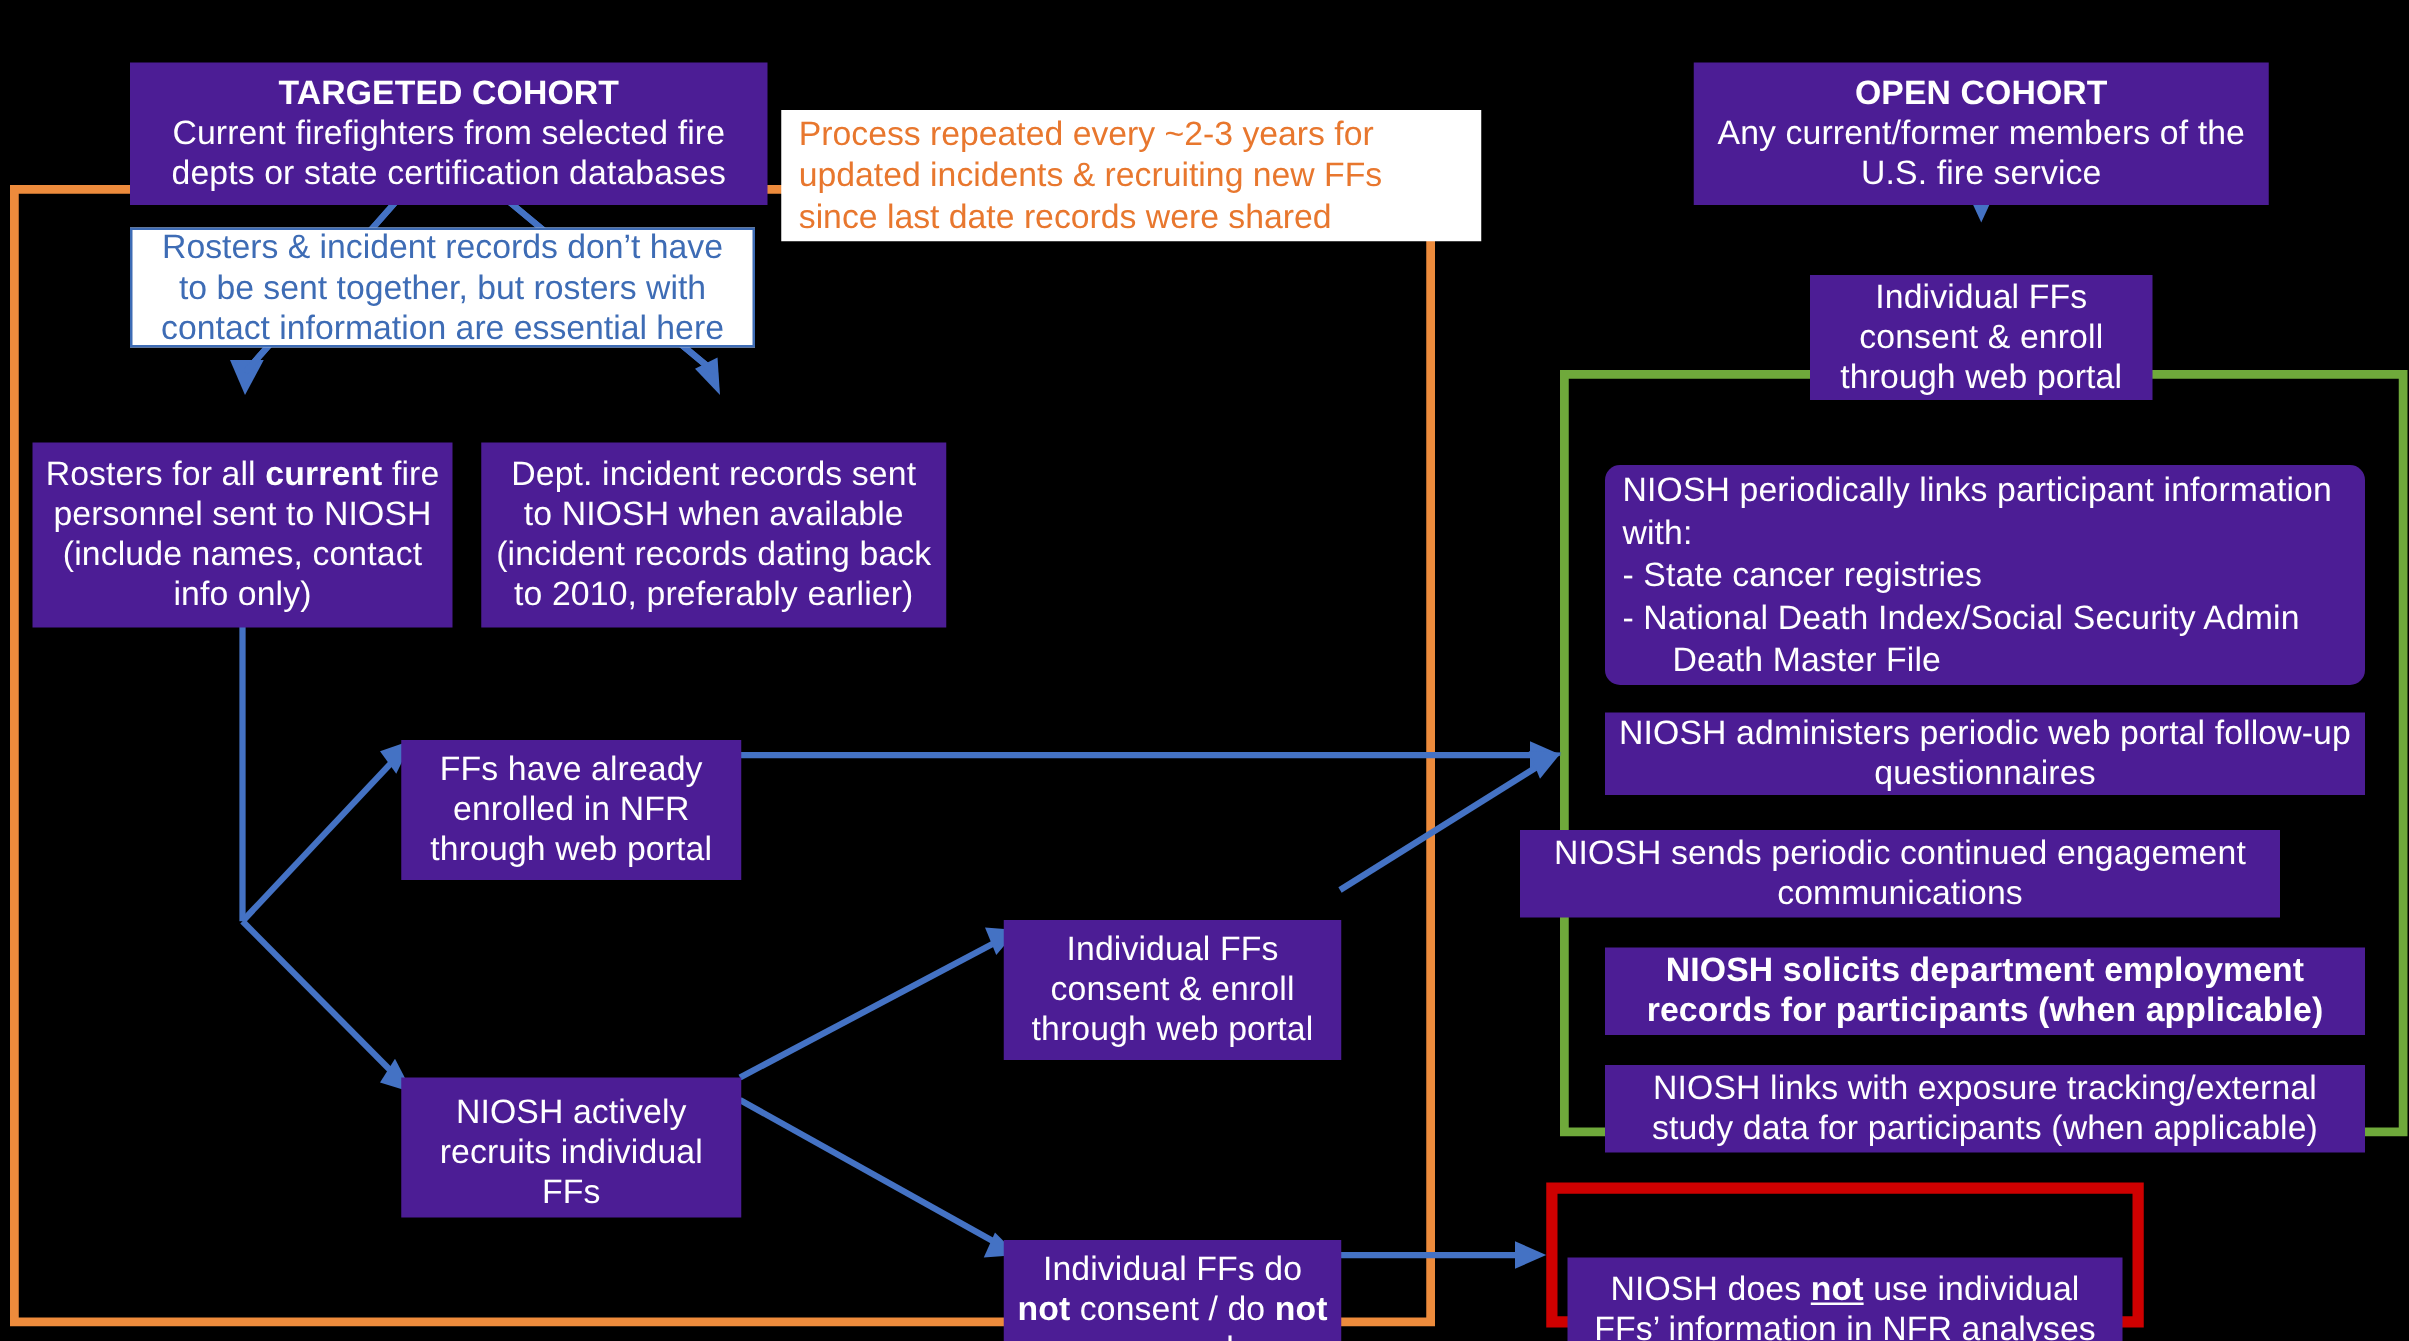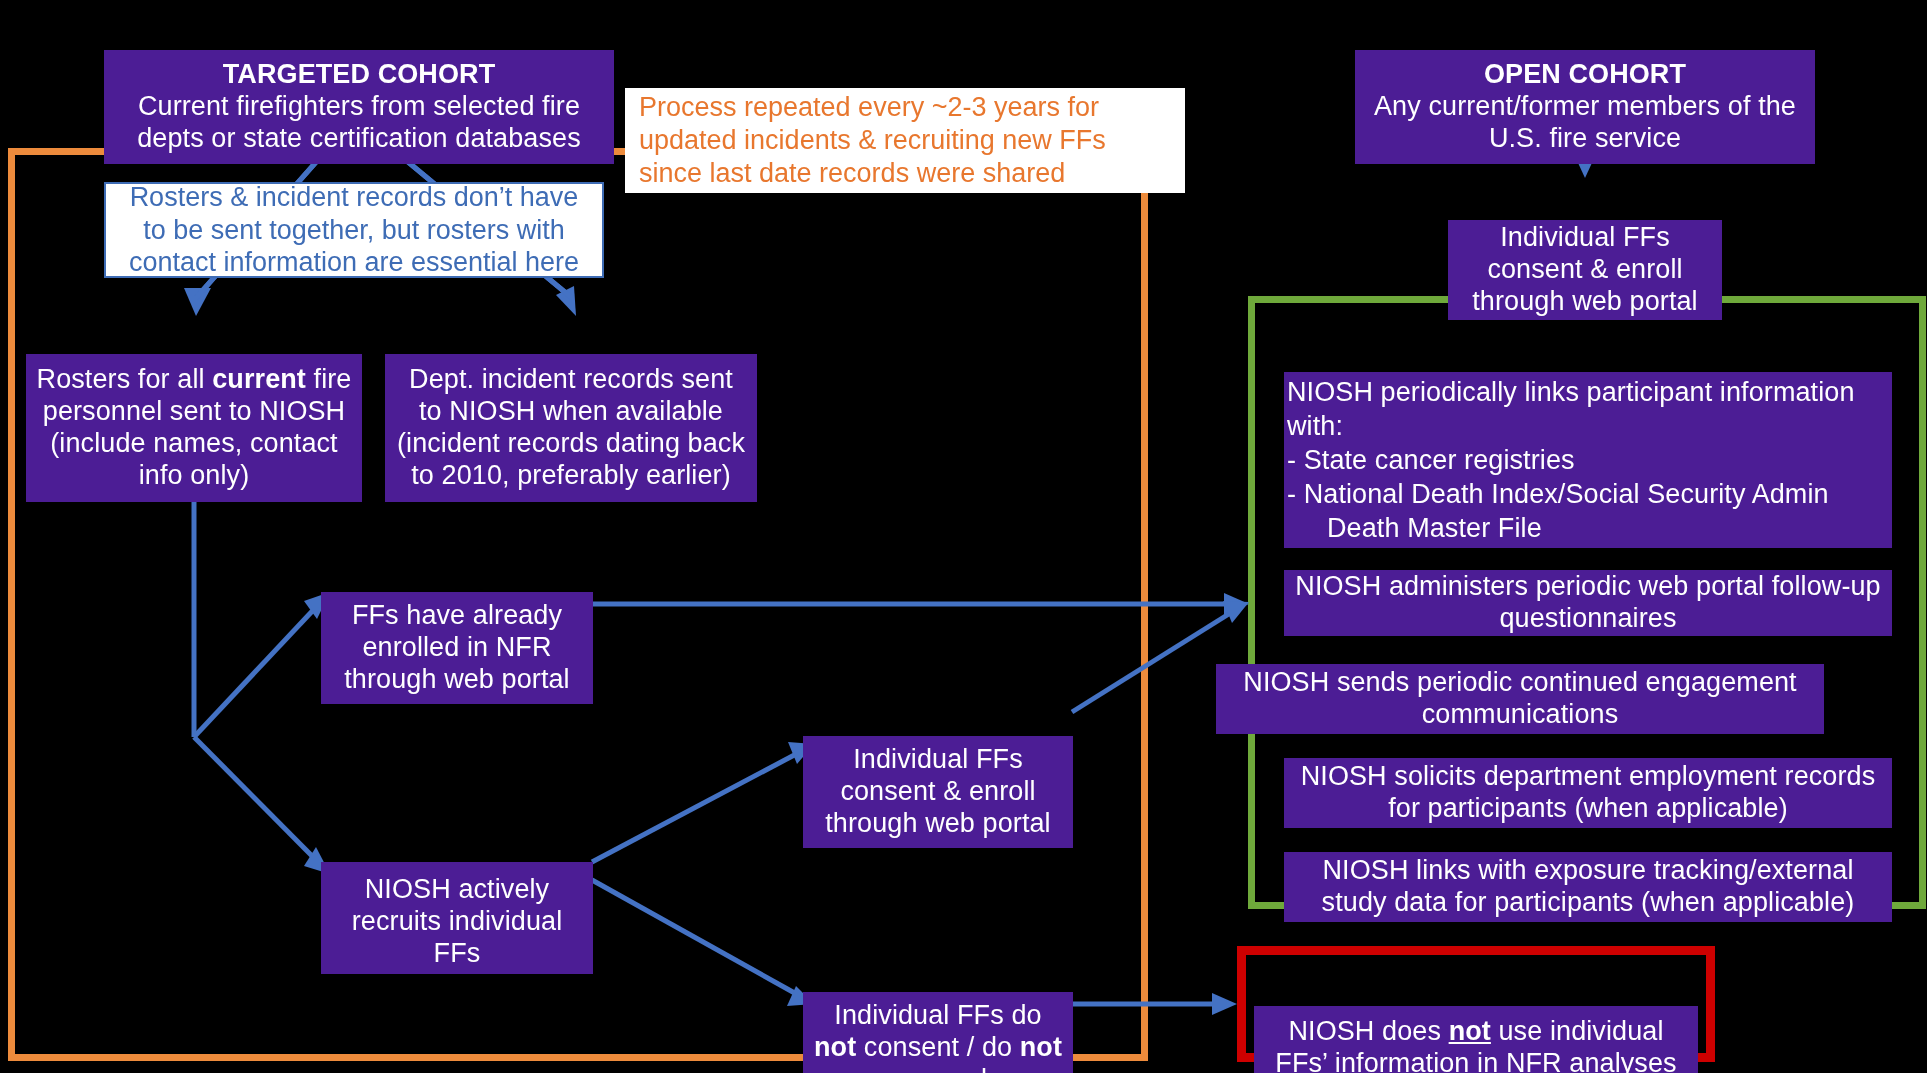--- a/index.html
+++ b/index.html
@@ -20,21 +20,21 @@
     font-size:27px;
     padding:4px 10px;
     box-sizing:border-box;
     letter-spacing:.1px;
     margin-top:44px;
   }
   .nbox span.in{display:block;width:100%;}
   .nbox b{font-weight:bold;}
 
   
-  .nbox.left{justify-content:flex-start;text-align:left;padding:10px 3px;}
+  .nbox.left{justify-content:flex-start;text-align:left;padding:10px 14px;border-radius:12px;}
 
   
   .callout{
     position:absolute;background:#FFFFFF;box-sizing:border-box;
     display:flex;align-items:center;justify-content:center;text-align:center;
     line-height:1.22;font-size:27px;padding:6px 10px;
   }
   .callout.blue{color:#3E6CB5;border:2px solid #3E6CB5;}
   .callout.orange{color:#E8772E;text-align:left;justify-content:flex-start;padding:10px 14px;}
 
@@ -190,21 +190,21 @@
   </div>
 
   <div class="nbox" style="left:1284px;top:526px;width:608px;height:66px;">
     <span class="in">NIOSH administers periodic web portal follow-up questionnaires</span>
   </div>
 
   <div class="nbox" style="left:1216px;top:620px;width:608px;height:70px;">
     <span class="in">NIOSH sends periodic continued engagement communications</span>
   </div>
 
-  <div class="nbox" style="left:1284px;top:714px;width:608px;height:70px;">
+  <div class="nbox" style="left:1284px;top:714px;width:608px;height:70px;font-weight:bold;">
     <span class="in">NIOSH solicits department employment records for participants (when applicable)</span>
   </div>
 
   <div class="nbox" style="left:1284px;top:808px;width:608px;height:70px;">
     <span class="in">NIOSH links with exposure tracking/external study data for participants (when applicable)</span>
   </div>
 
   <div class="nbox" style="left:1254px;top:962px;width:444px;height:84px;">
     <span class="in">
       <span>NIOSH does </span><b><u>not</u></b><span> use individual FFs’ information in NFR analyses</span>

